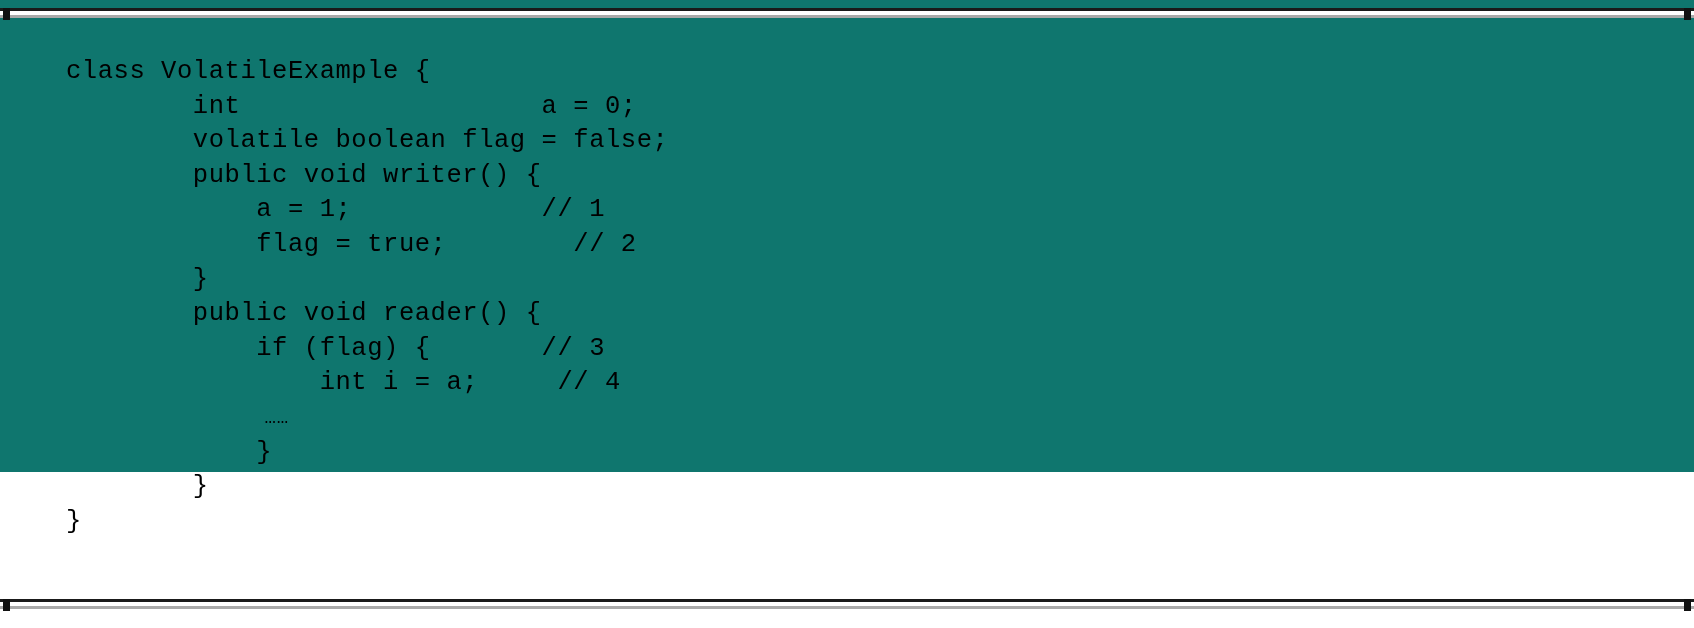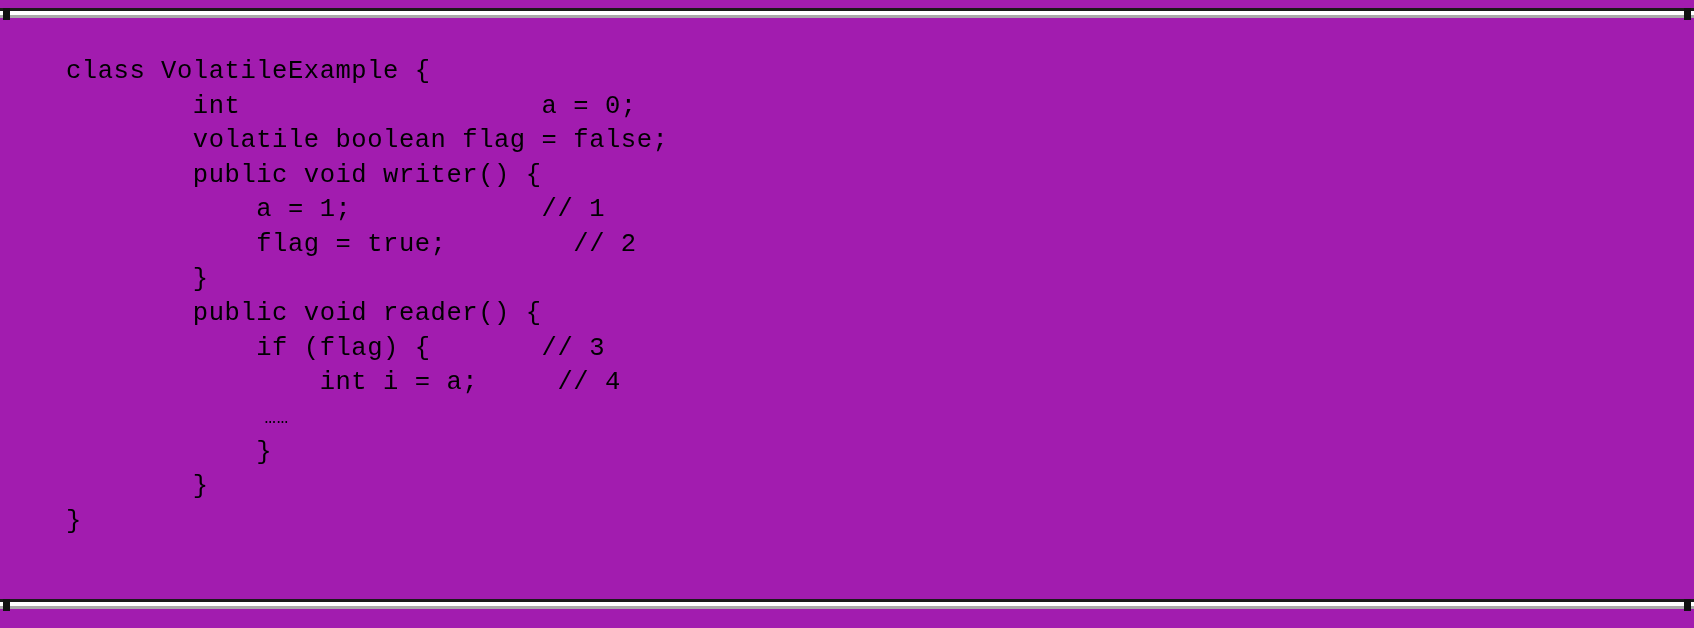--- a/index.html
+++ b/index.html
@@ -10,22 +10,22 @@
   body {
     width: 1694px;
     height: 628px;
     overflow: hidden;
     font-family: "Liberation Mono", "DejaVu Sans Mono", monospace;
   }
 
   .slide {
     position: relative;
     width: 1694px;
-    height: 628px;
-    background: #a21caf;
+    height: 472px;
+    background: #0f766e;
   }
 
   
   .rule {
     position: absolute;
     left: 0;
     width: 1694px;
     height: 13px;
   }
   .rule .rule-line-top {

